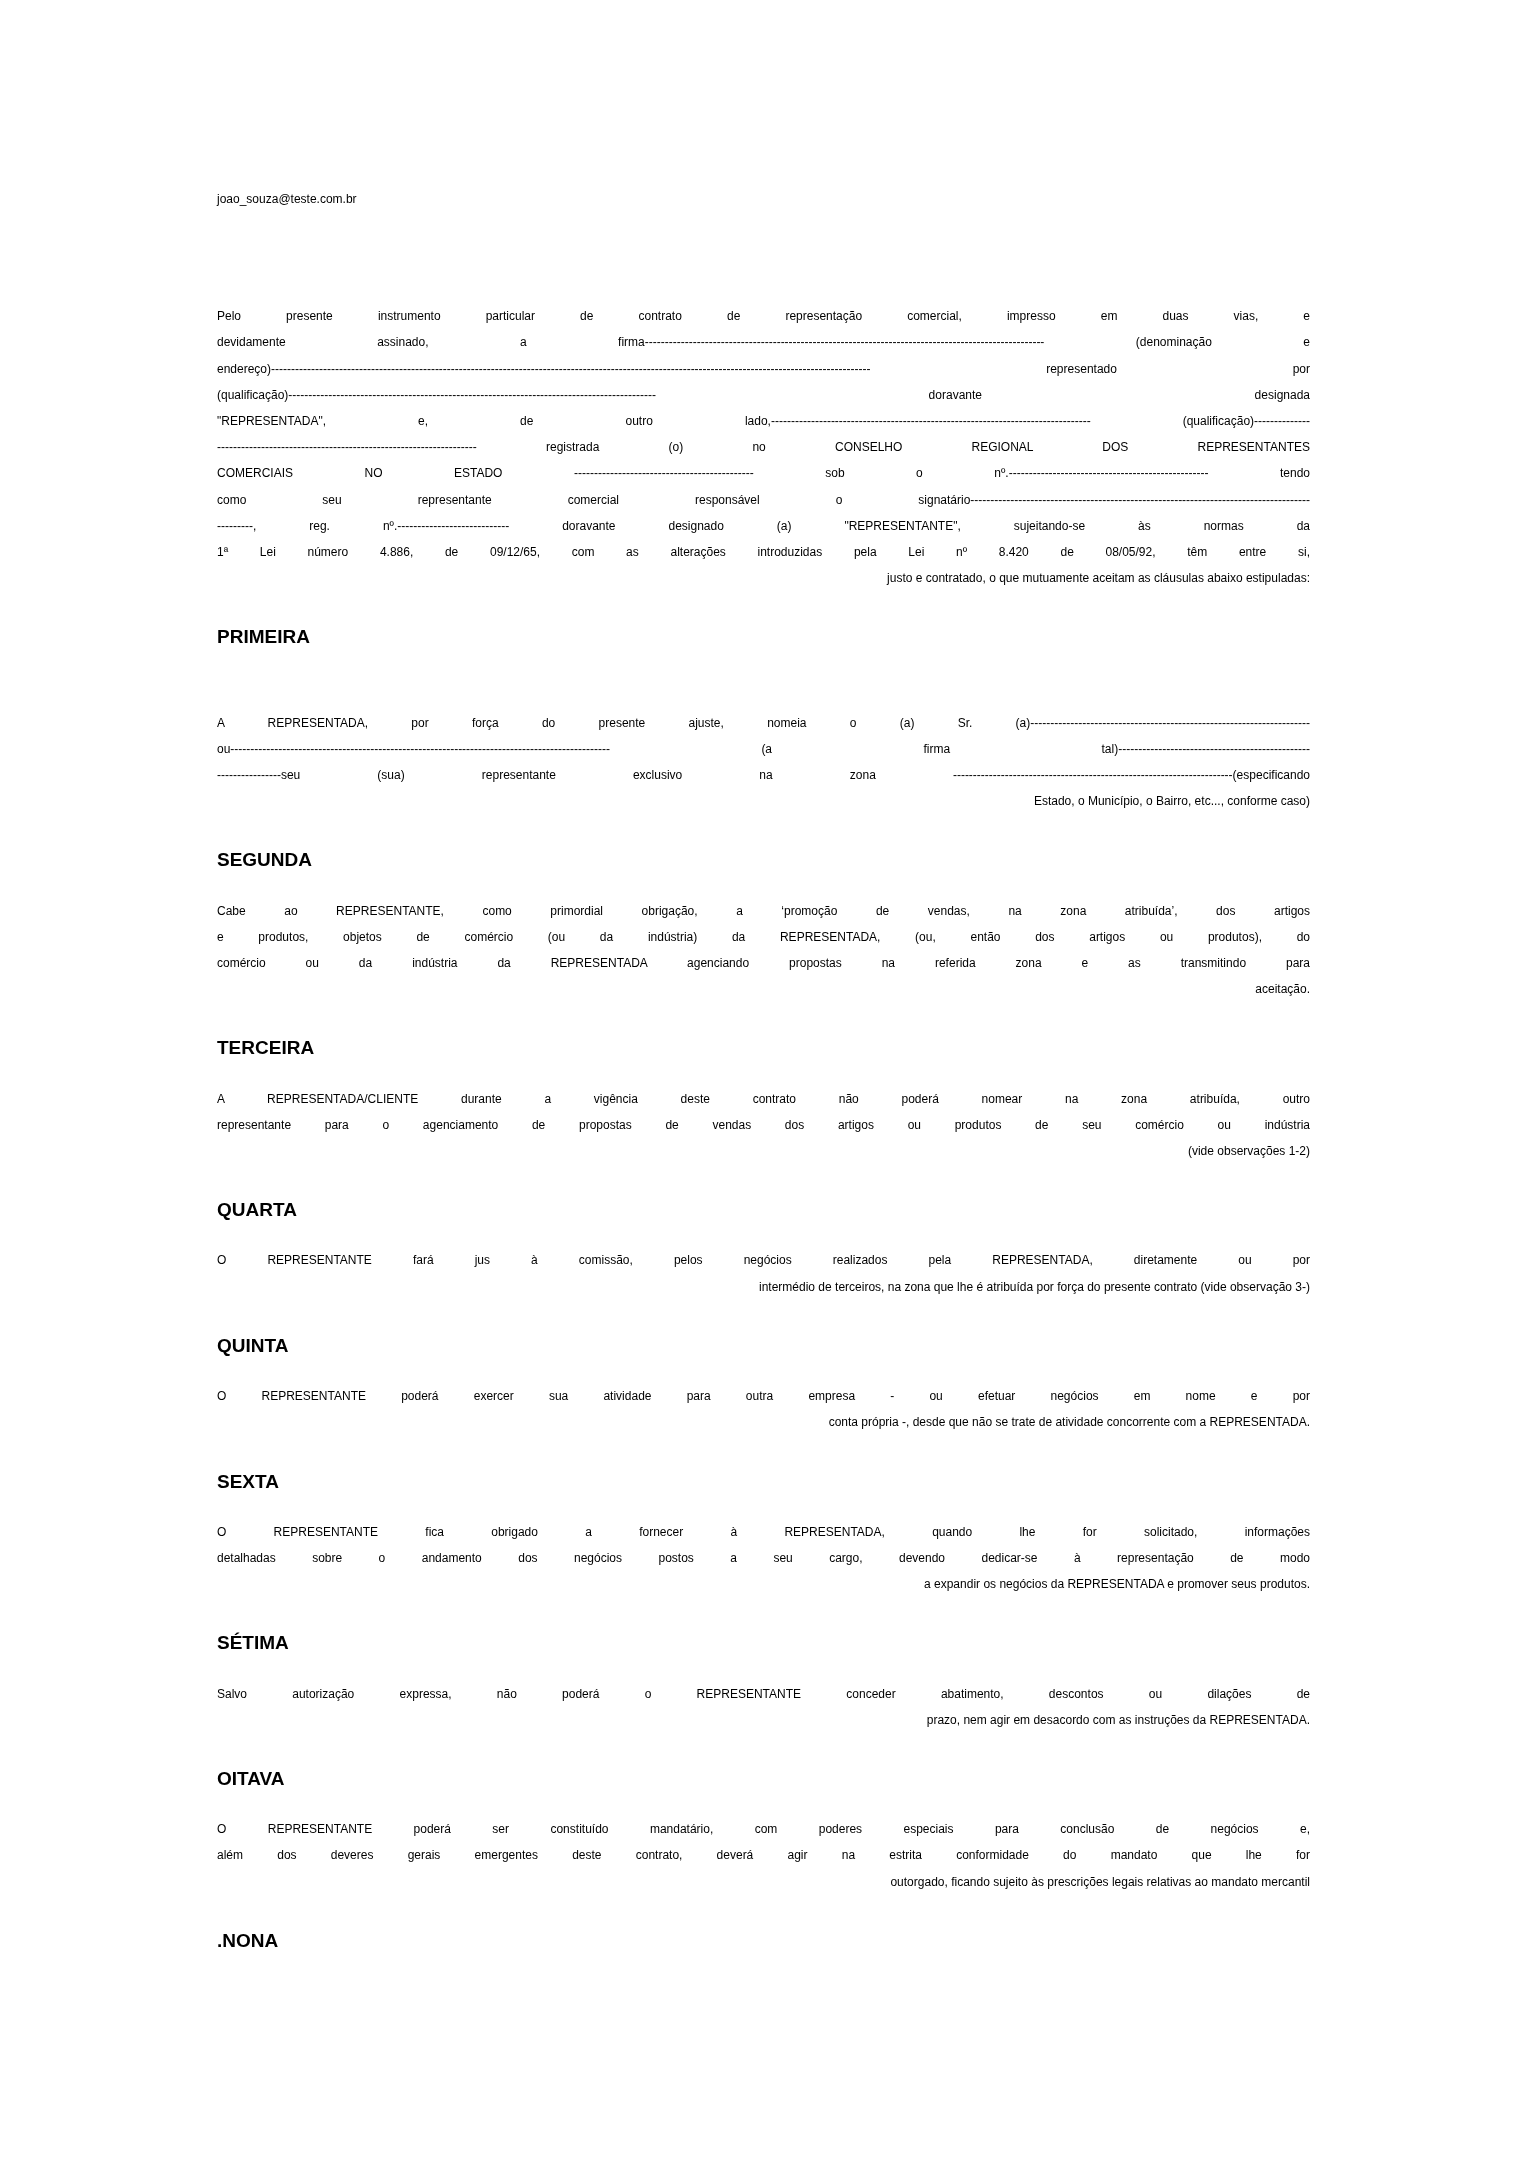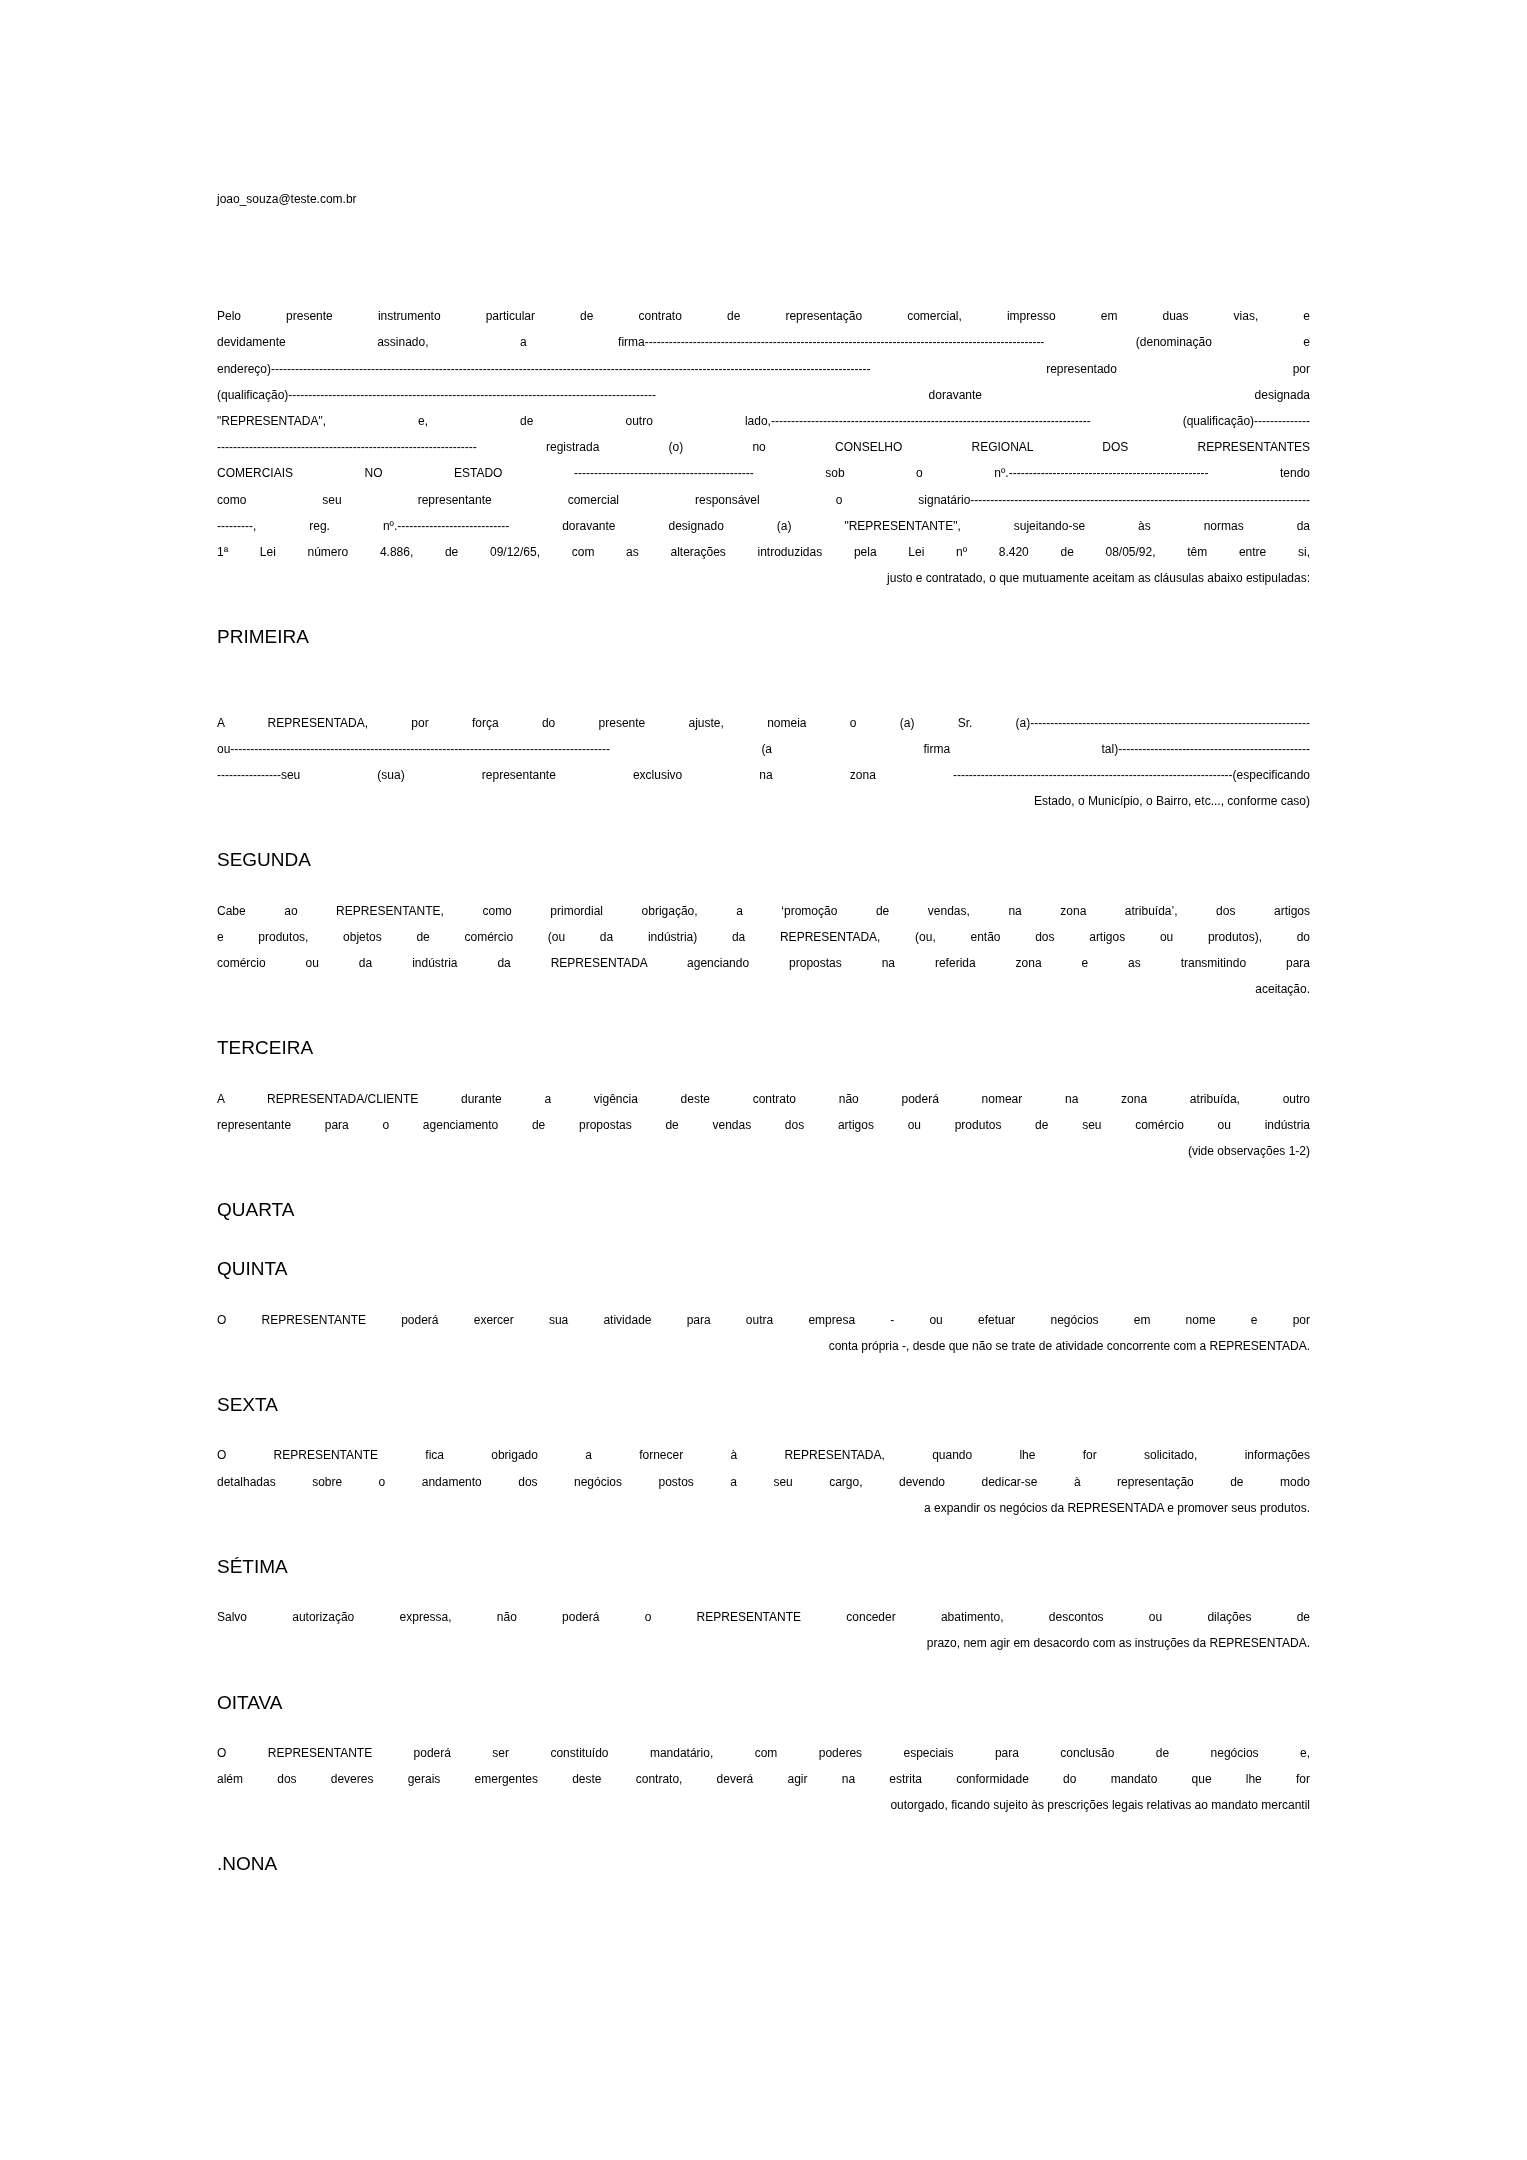--- a/index.html
+++ b/index.html
@@ -21,21 +21,21 @@
     line-height: 26.2px;
     color: #000000;
   }
   .j  { text-align: justify; text-align-last: justify; }
   .nj { text-align: right; }
   .email { text-align: left; }
   .intro { margin-top: 91px; }
   h2.heading {
     font-size: 19px;
     line-height: 26.2px;
-    font-weight: 400;
+    font-weight: 700;
     margin: 33px 0 24px 0;
     color: #000000;
   }
   section.sec.first h2.heading { margin-bottom: 59px; }
   .para { margin: 0; }
 </style>
 </head>
 <body>
 
 <div class="page">
@@ -76,20 +76,24 @@
         <section class="sec">
           <h2 class="heading">TERCEIRA</h2>
           <div class="para">
             <div class="line j">A REPRESENTADA/CLIENTE durante a vigência deste contrato não poderá nomear na zona atribuída, outro</div>
             <div class="line j">representante para o agenciamento de propostas de vendas dos artigos ou produtos de seu comércio ou indústria</div>
             <div class="line nj">(vide observações 1-2)</div>
           </div>
         </section>
         <section class="sec">
           <h2 class="heading">QUARTA</h2>
+          <div class="para">
+            <div class="line j">O REPRESENTANTE fará jus à comissão, pelos negócios realizados pela REPRESENTADA, diretamente ou por</div>
+            <div class="line nj">intermédio de terceiros, na zona que lhe é atribuída por força do presente contrato (vide observação 3-)</div>
+          </div>
         </section>
         <section class="sec">
           <h2 class="heading">QUINTA</h2>
           <div class="para">
             <div class="line j">O REPRESENTANTE poderá exercer sua atividade para outra empresa - ou efetuar negócios em nome e por</div>
             <div class="line nj">conta própria -, desde que não se trate de atividade concorrente com a REPRESENTADA.</div>
           </div>
         </section>
         <section class="sec">
           <h2 class="heading">SEXTA</h2>

